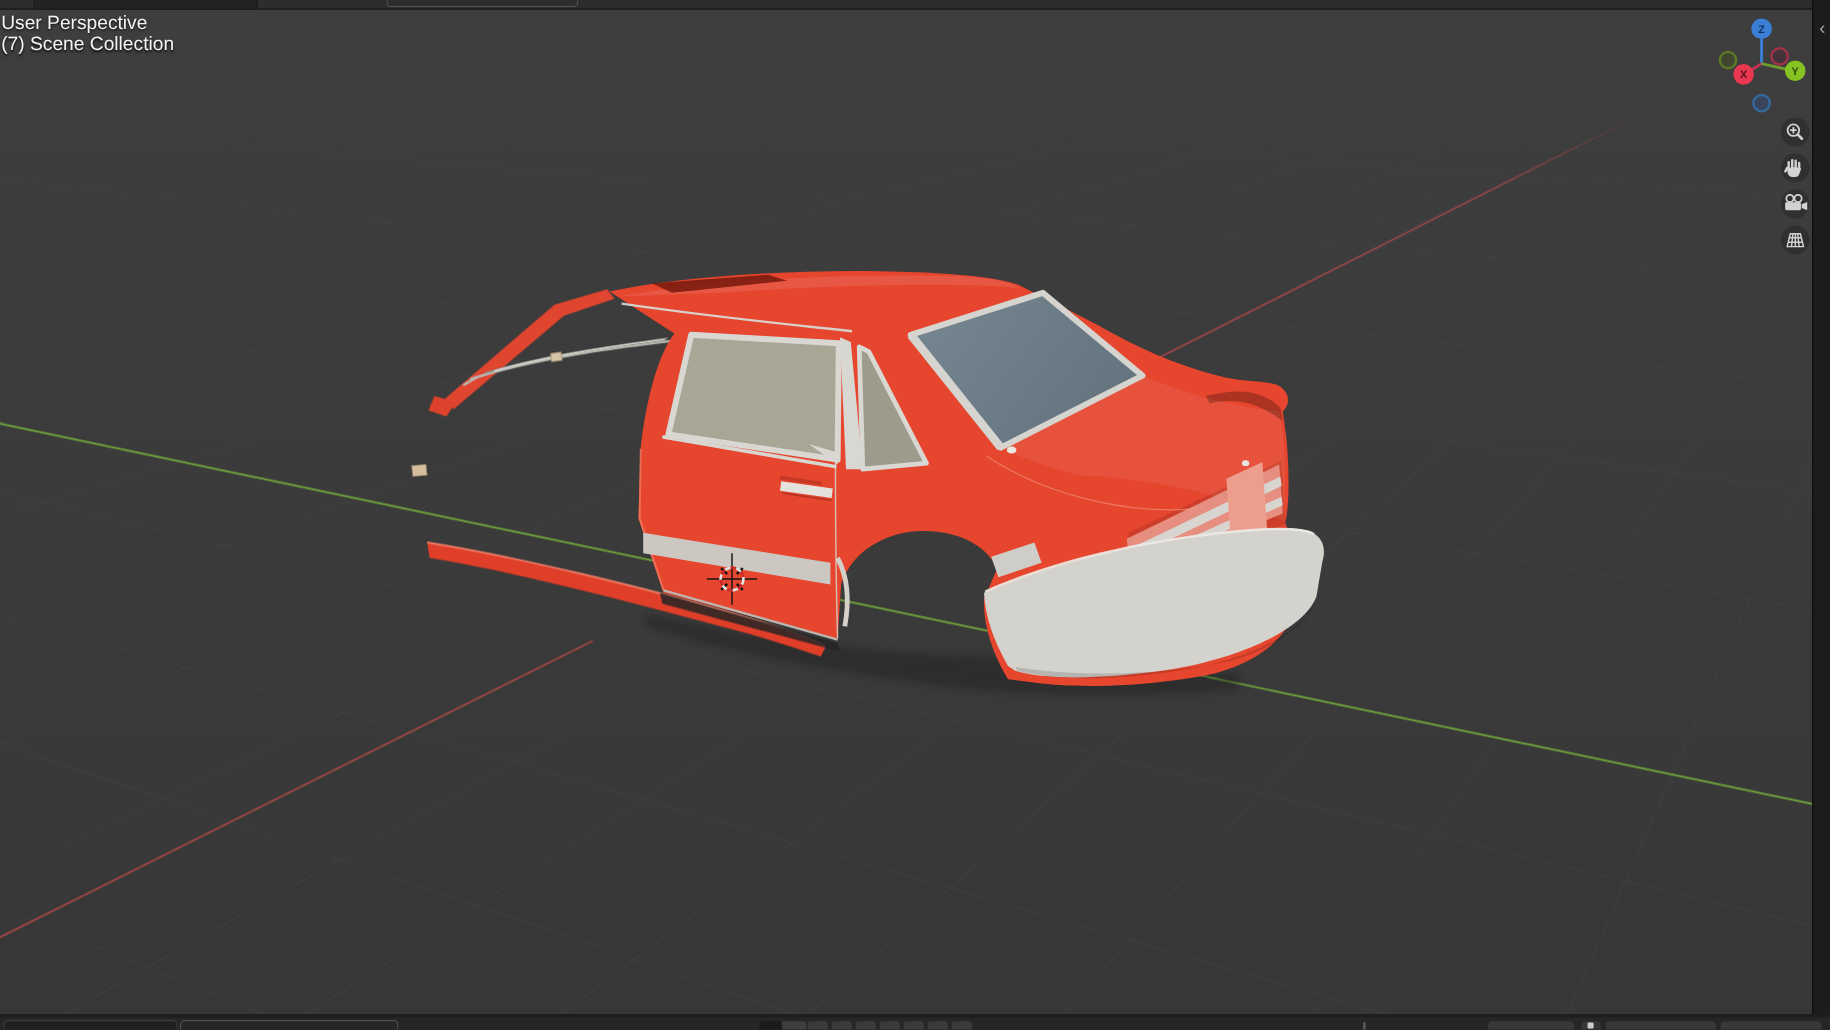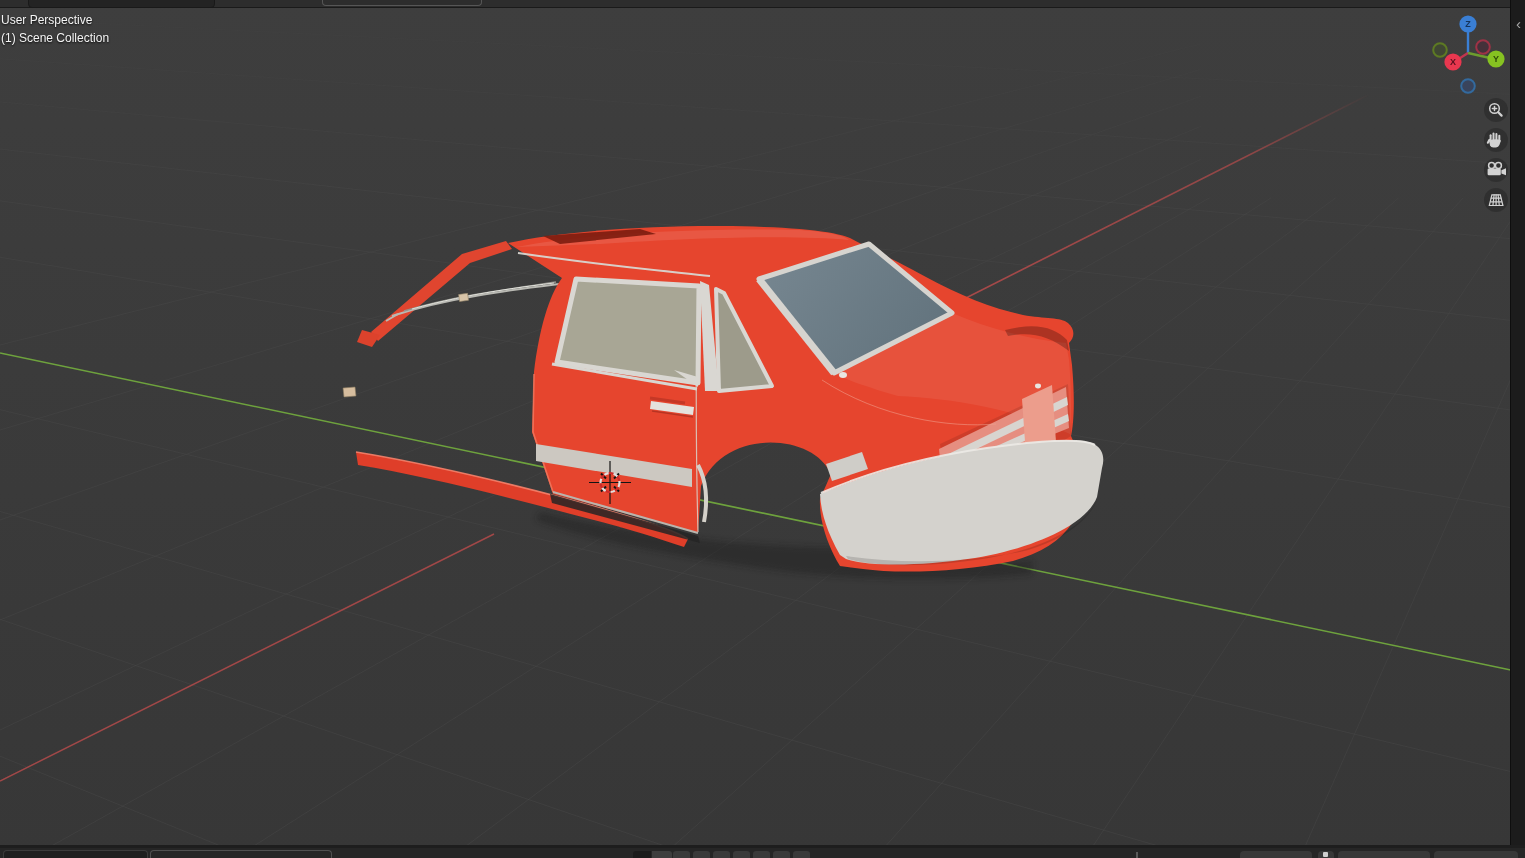--- a/index.html
+++ b/index.html
@@ -8,21 +8,21 @@
          background:linear-gradient(#3e3e3e,#373737);}
   .stage svg{position:absolute;left:0;top:0;}
   
   .topbar{position:absolute;left:0;top:0;width:1525px;height:7px;background:#2d2d2d;
           border-bottom:1px solid #1a1a1a;z-index:6;}
   .topbar .tabA{position:absolute;left:28px;top:-3px;width:185px;height:9px;background:#232323;
           border:1px solid #191919;border-radius:0 0 4px 4px;}
   .topbar .tabB{position:absolute;left:322px;top:-3px;width:158px;height:8px;background:transparent;
           border:1px solid #565656;border-top:none;border-radius:0 0 4px 4px;}
   
-  .ovl{position:absolute;z-index:5;color:#f4f4f4;font-size:12px;line-height:14px;
+  .ovl{position:absolute;z-index:5;color:#f4f4f4;font-size:16px;line-height:14px;
        text-shadow:0 1px 2px rgba(0,0,0,.85);white-space:nowrap;}
   #ovl-persp{left:1px;top:13px;}
   #ovl-coll{left:1px;top:31px;}
   
   .rightstrip{position:absolute;right:0;top:0;width:14px;height:858px;background:#1c1c1c;
        border-left:1px solid #0e0e0e;z-index:6;}
   .chevron{position:absolute;right:4px;top:16px;z-index:7;color:#a8a8a8;font-size:15px;
        line-height:15px;cursor:pointer;}
   
   .bottombar{position:absolute;left:0;bottom:0;width:1525px;height:10px;background:#262626;
@@ -271,21 +271,21 @@
           <path d="M1496.1,194.8 L1496.1,205.5"></path>
           <path d="M1498.1,194.8 L1499.3,205.5"></path>
           <path d="M1490.7,201.8 H1501.6"></path>
           <path d="M1491.3,198.2 H1500.9"></path>
         </g>
       </g>
     </g>
   </svg>
 
   <div class="ovl" id="ovl-persp">User Perspective</div>
-  <div class="ovl" id="ovl-coll">(1) Scene Collection</div>
+  <div class="ovl" id="ovl-coll">(7) Scene Collection</div>
 
   <div class="topbar">
     <div class="tabA"></div>
     <div class="tabB"></div>
   </div>
 
   <div class="rightstrip"></div>
   <div class="chevron">‹</div>
 
   <div class="bottombar">

